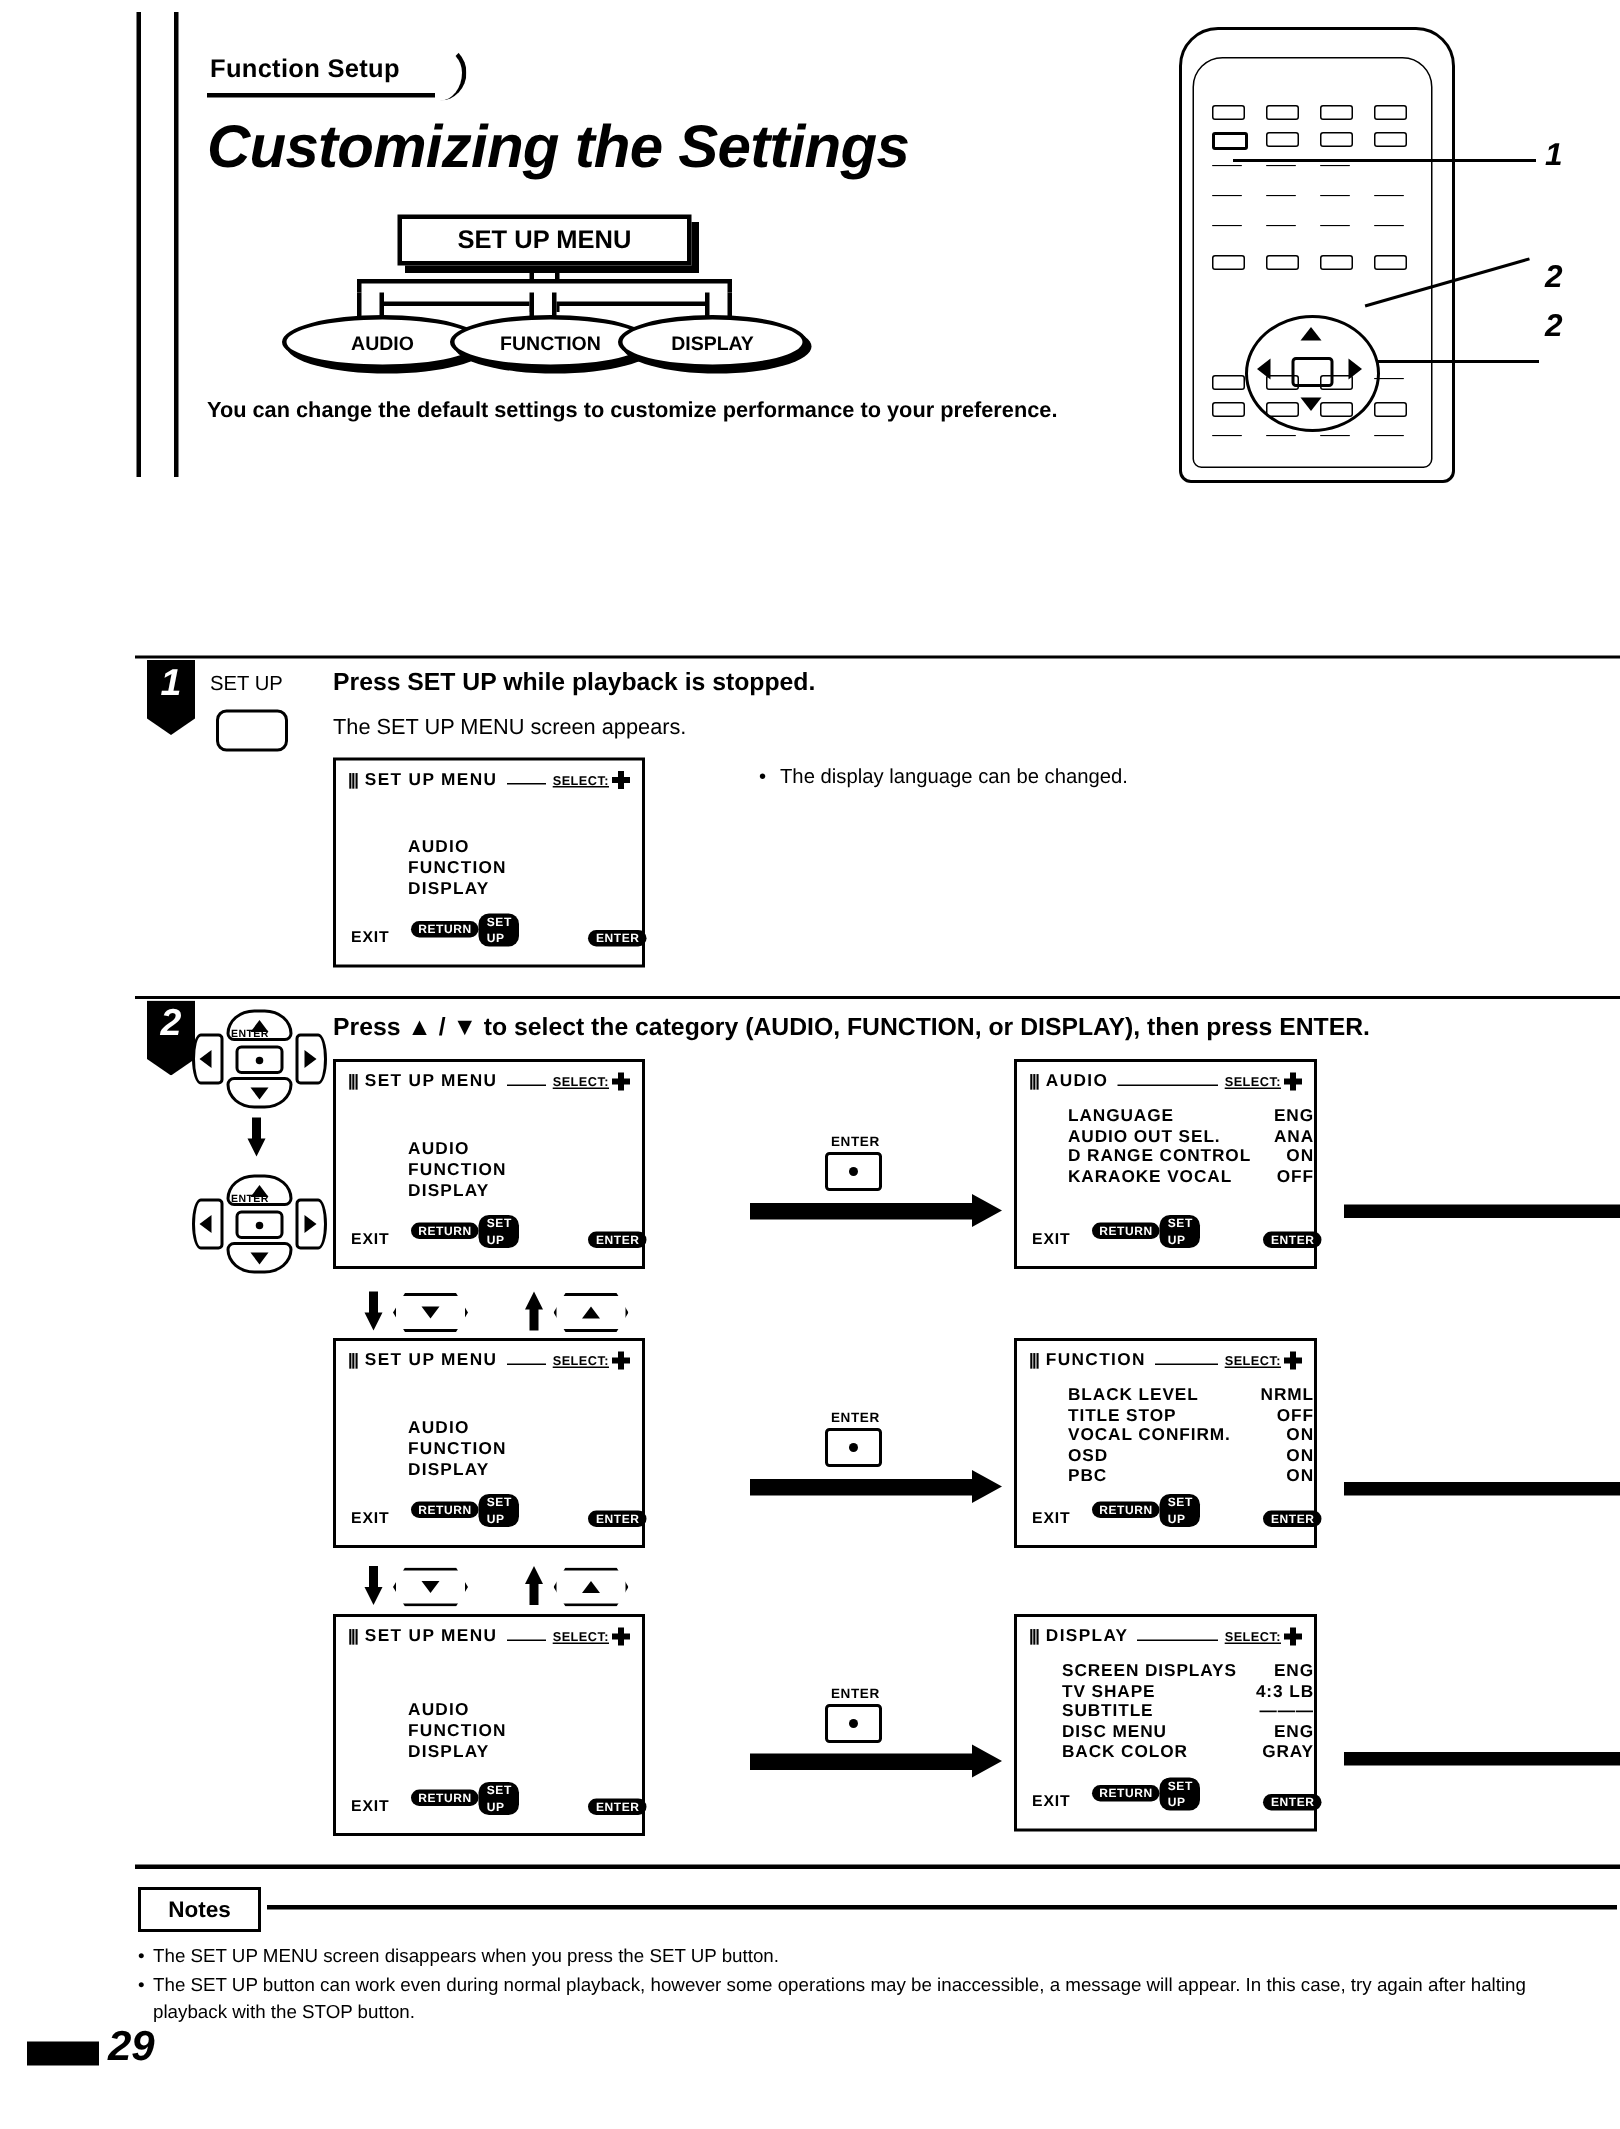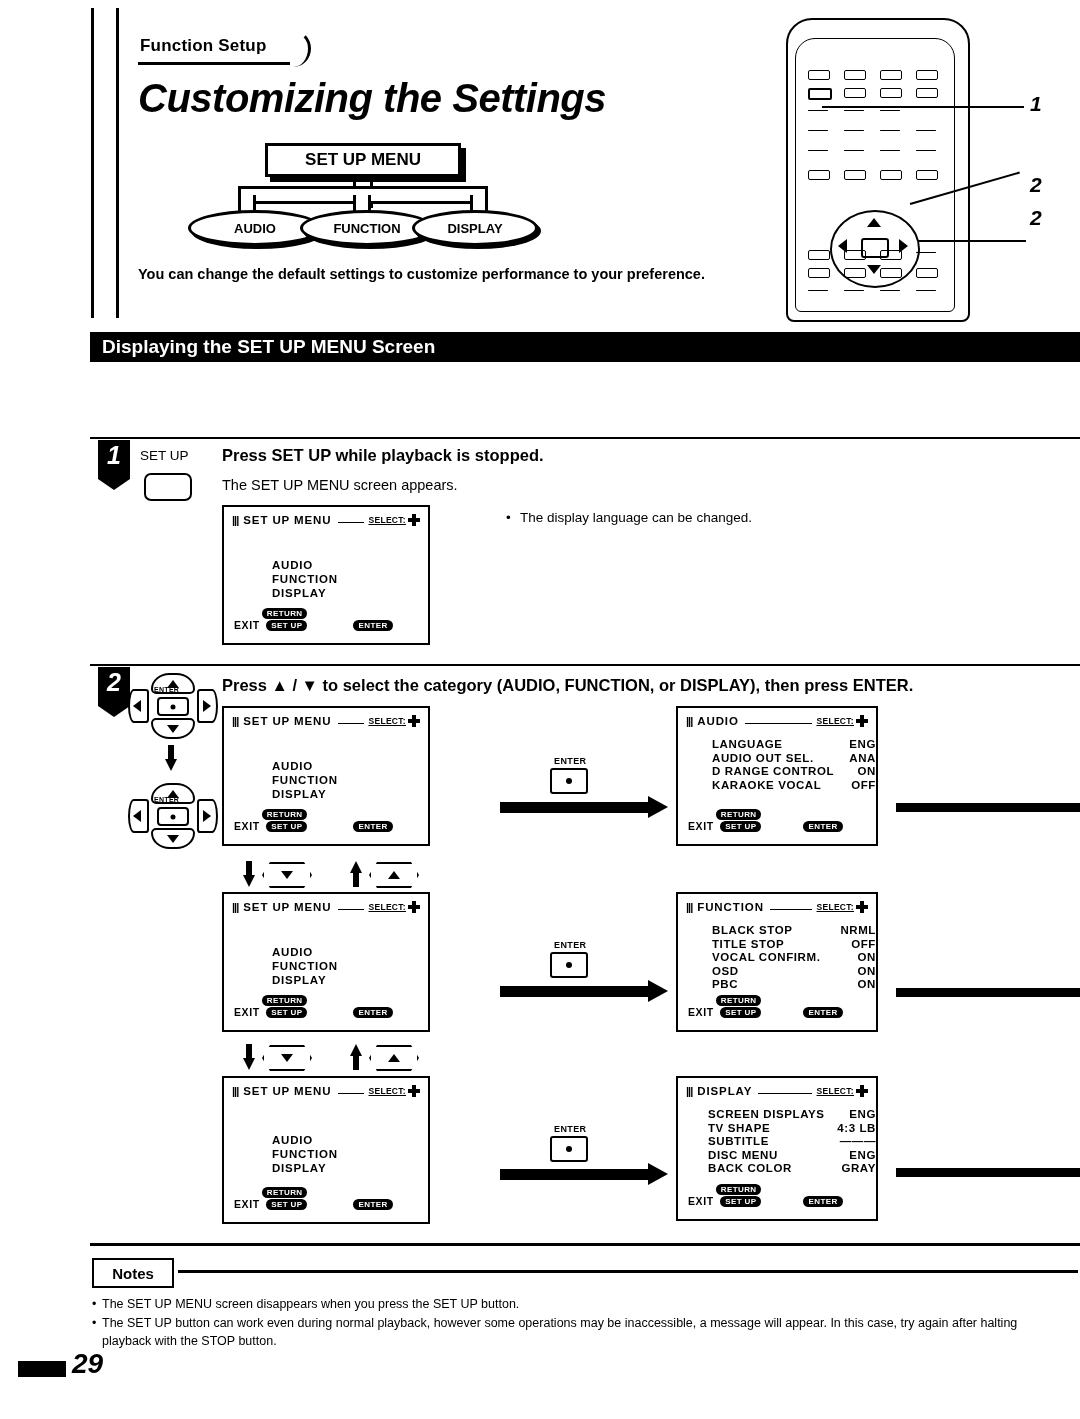--- a/index.html
+++ b/index.html
@@ -281,21 +281,21 @@
   }
   .pill {
     display: inline-block;
     background: #000; color: #fff;
     border-radius: 7px;
     padding: 0 5px;
     font-size: 8px; font-weight: bold;
     letter-spacing: .4px;
     line-height: 11px;
   }
-  .exit-stack { display: flex; flex-direction: column; align-items: flex-end; margin-left: 0; }
+  .exit-stack { display: flex; flex-direction: row; align-items: center; margin-left: 12px; }
   .exit-stack .pill:first-child { margin-bottom: 1px; margin-left: 2px; }
 
   
   .dpad-ill { position: absolute; width: 86px; height: 62px; }
   .dpad-ill .seg {
     position: absolute; border: 2px solid #000; background: #fff;
   }
   .seg-up { left: 23px; top: 0; width: 40px; height: 17px;
     border-radius: 50% 50% 6px 6px / 90% 90% 6px 6px; }
   .seg-dn { left: 23px; top: 45px; width: 40px; height: 17px;
@@ -533,21 +533,20 @@
     <div class="callout-line" style="left:36px; top:88px; width:202px;"></div>
     <div class="callout-num" style="left:244px; top:74px;">1</div>
 
     <div class="callout-line" style="left:124px; top:185px; width:114px; transform:rotate(-16deg); transform-origin:left center;"></div>
     <div class="callout-num" style="left:244px; top:155px;">2</div>
 
     <div class="callout-line" style="left:132px; top:222px; width:108px;"></div>
     <div class="callout-num" style="left:244px; top:188px;">2</div>
   </div>
 
-  <div class="section-bar">Displaying the SET UP MENU Screen</div>
 
   <div class="hrule" style="top:437px;"></div>
   <div class="step-flag" style="left:98px; top:440px;">1</div>
   <div class="step-label" style="left:140px; top:448px;">SET UP</div>
   <div class="key-box" style="left:144px; top:473px;"></div>
   <div class="step-heading" style="left:222px; top:446px;">Press SET UP while playback is stopped.</div>
   <div class="step-sub" style="left:222px; top:477px;">The SET UP MENU screen appears.</div>
 
   <div class="osd" style="left:222px; top:505px; width:208px; height:140px;">
     <div class="osd-head">
@@ -738,21 +737,21 @@
   <div class="osd" style="left:676px; top:892px; width:202px; height:140px;">
     <div class="osd-head">
       <span class="osd-bars">|||</span>
       <span>FUNCTION</span>
       <span class="osd-dots"></span>
       <span class="osd-select">SELECT:</span>
       <span class="cross-icon"></span>
     </div>
     <div class="osd-list" style="top:30px;">
       <div class="osd-row">
-        <span>BLACK STOP</span>
+        <span>BLACK LEVEL</span>
         <span class="val">NRML</span>
       </div>
       <div class="osd-row">
         <span>TITLE STOP</span>
         <span class="val">OFF</span>
       </div>
       <div class="osd-row">
         <span>VOCAL CONFIRM.</span>
         <span class="val">ON</span>
       </div>

